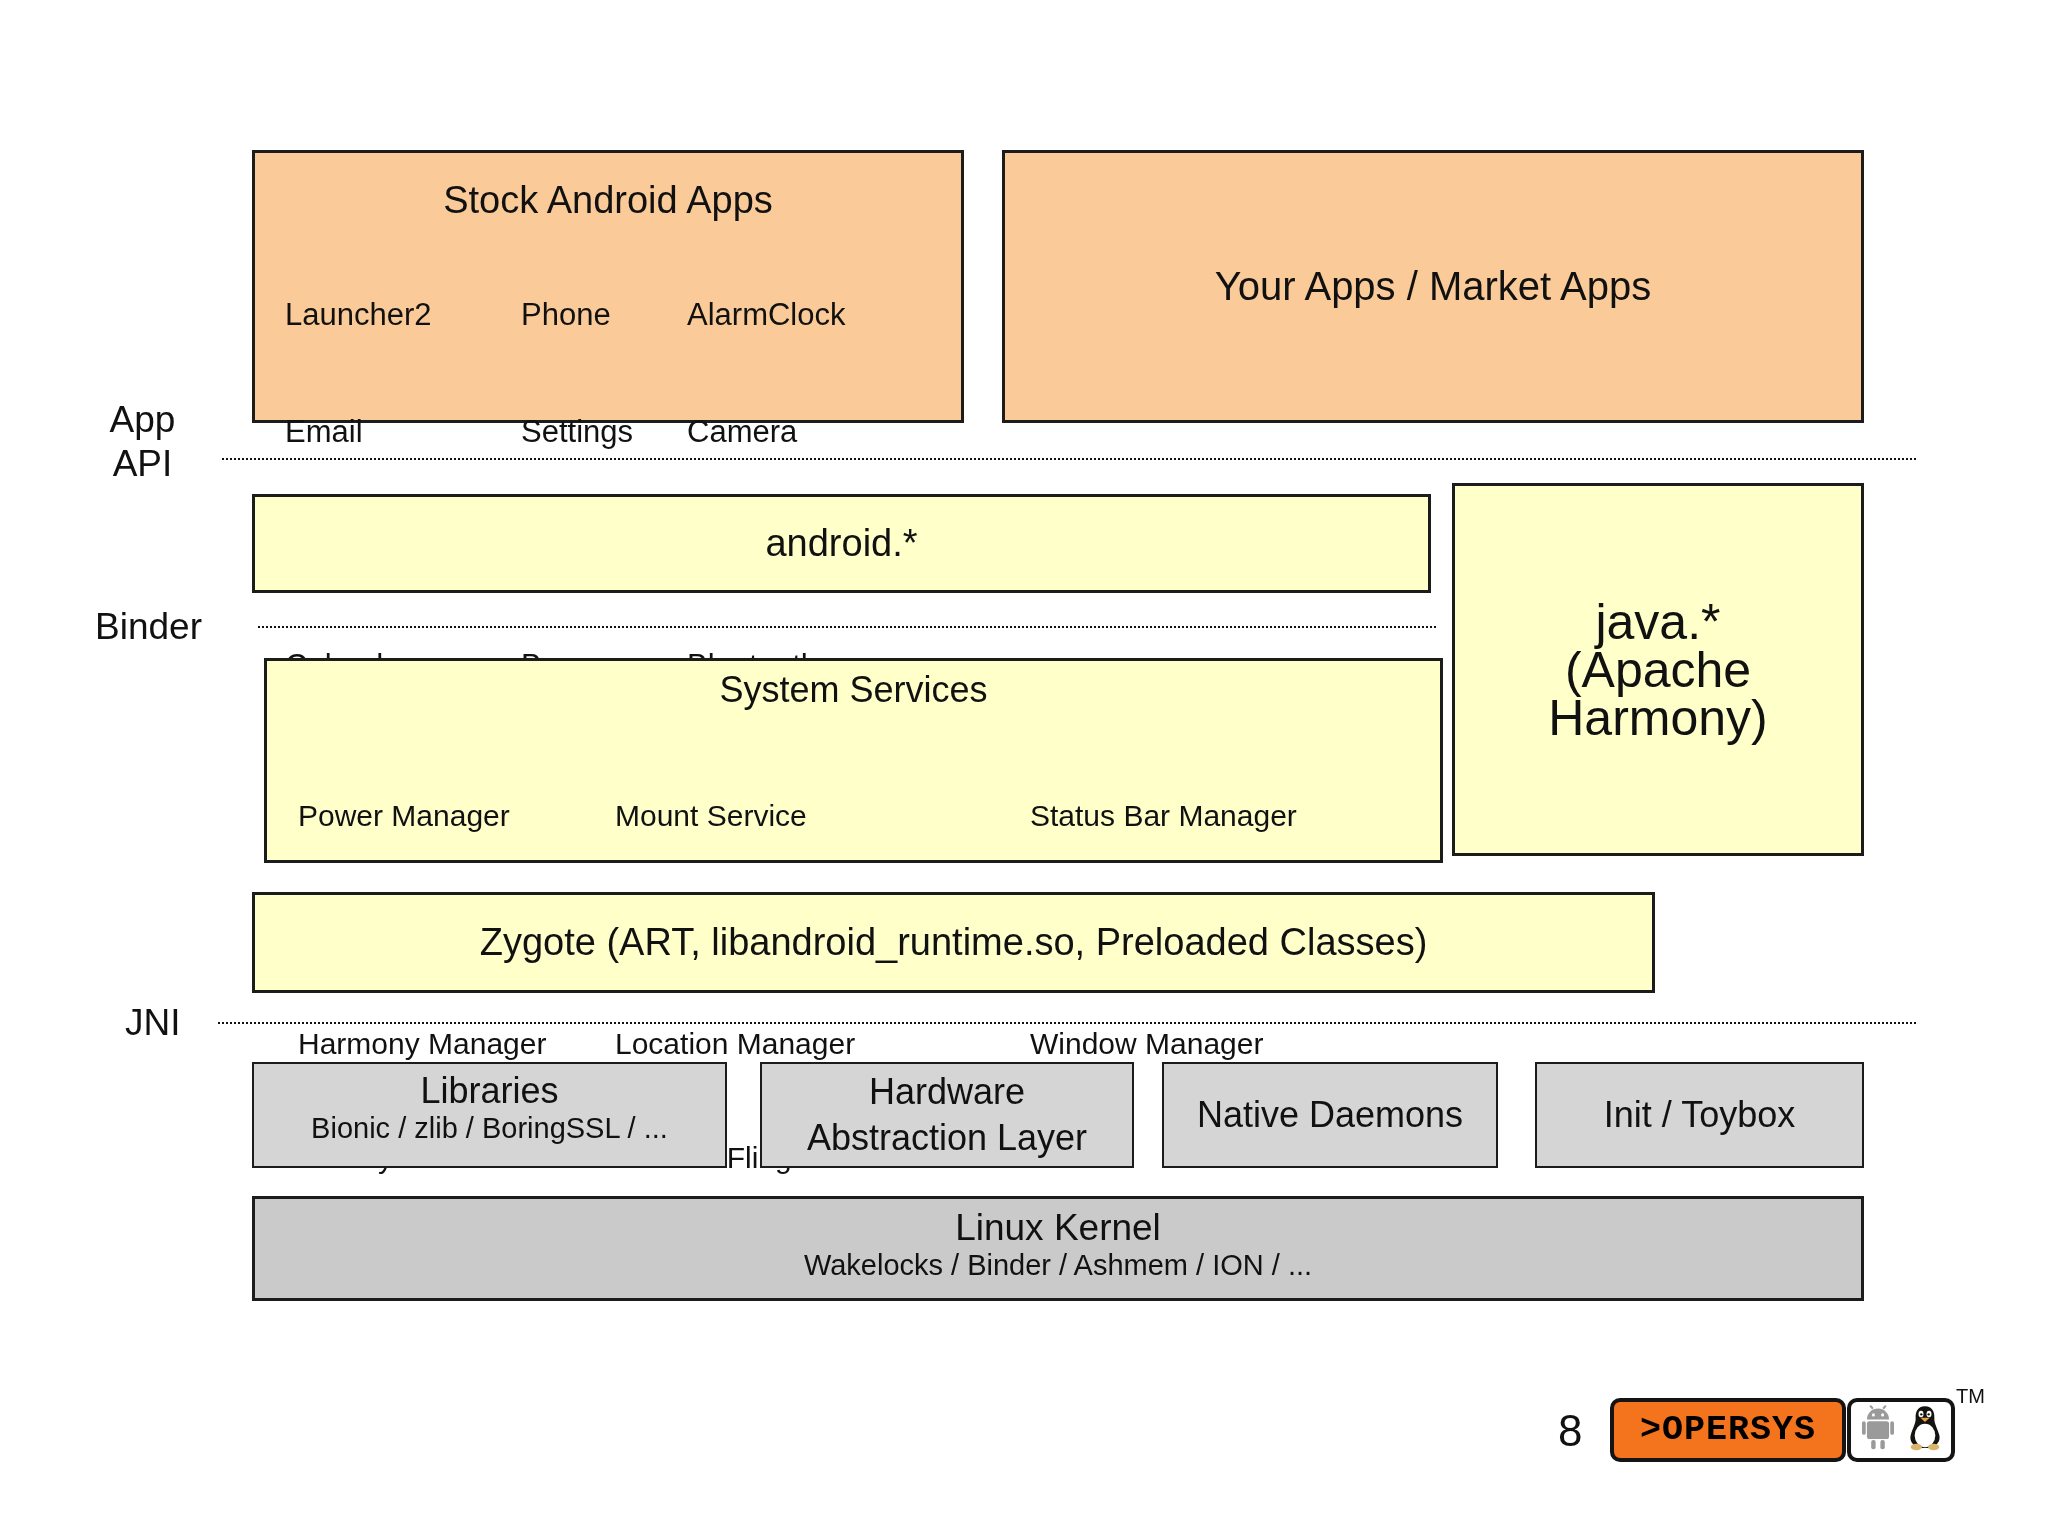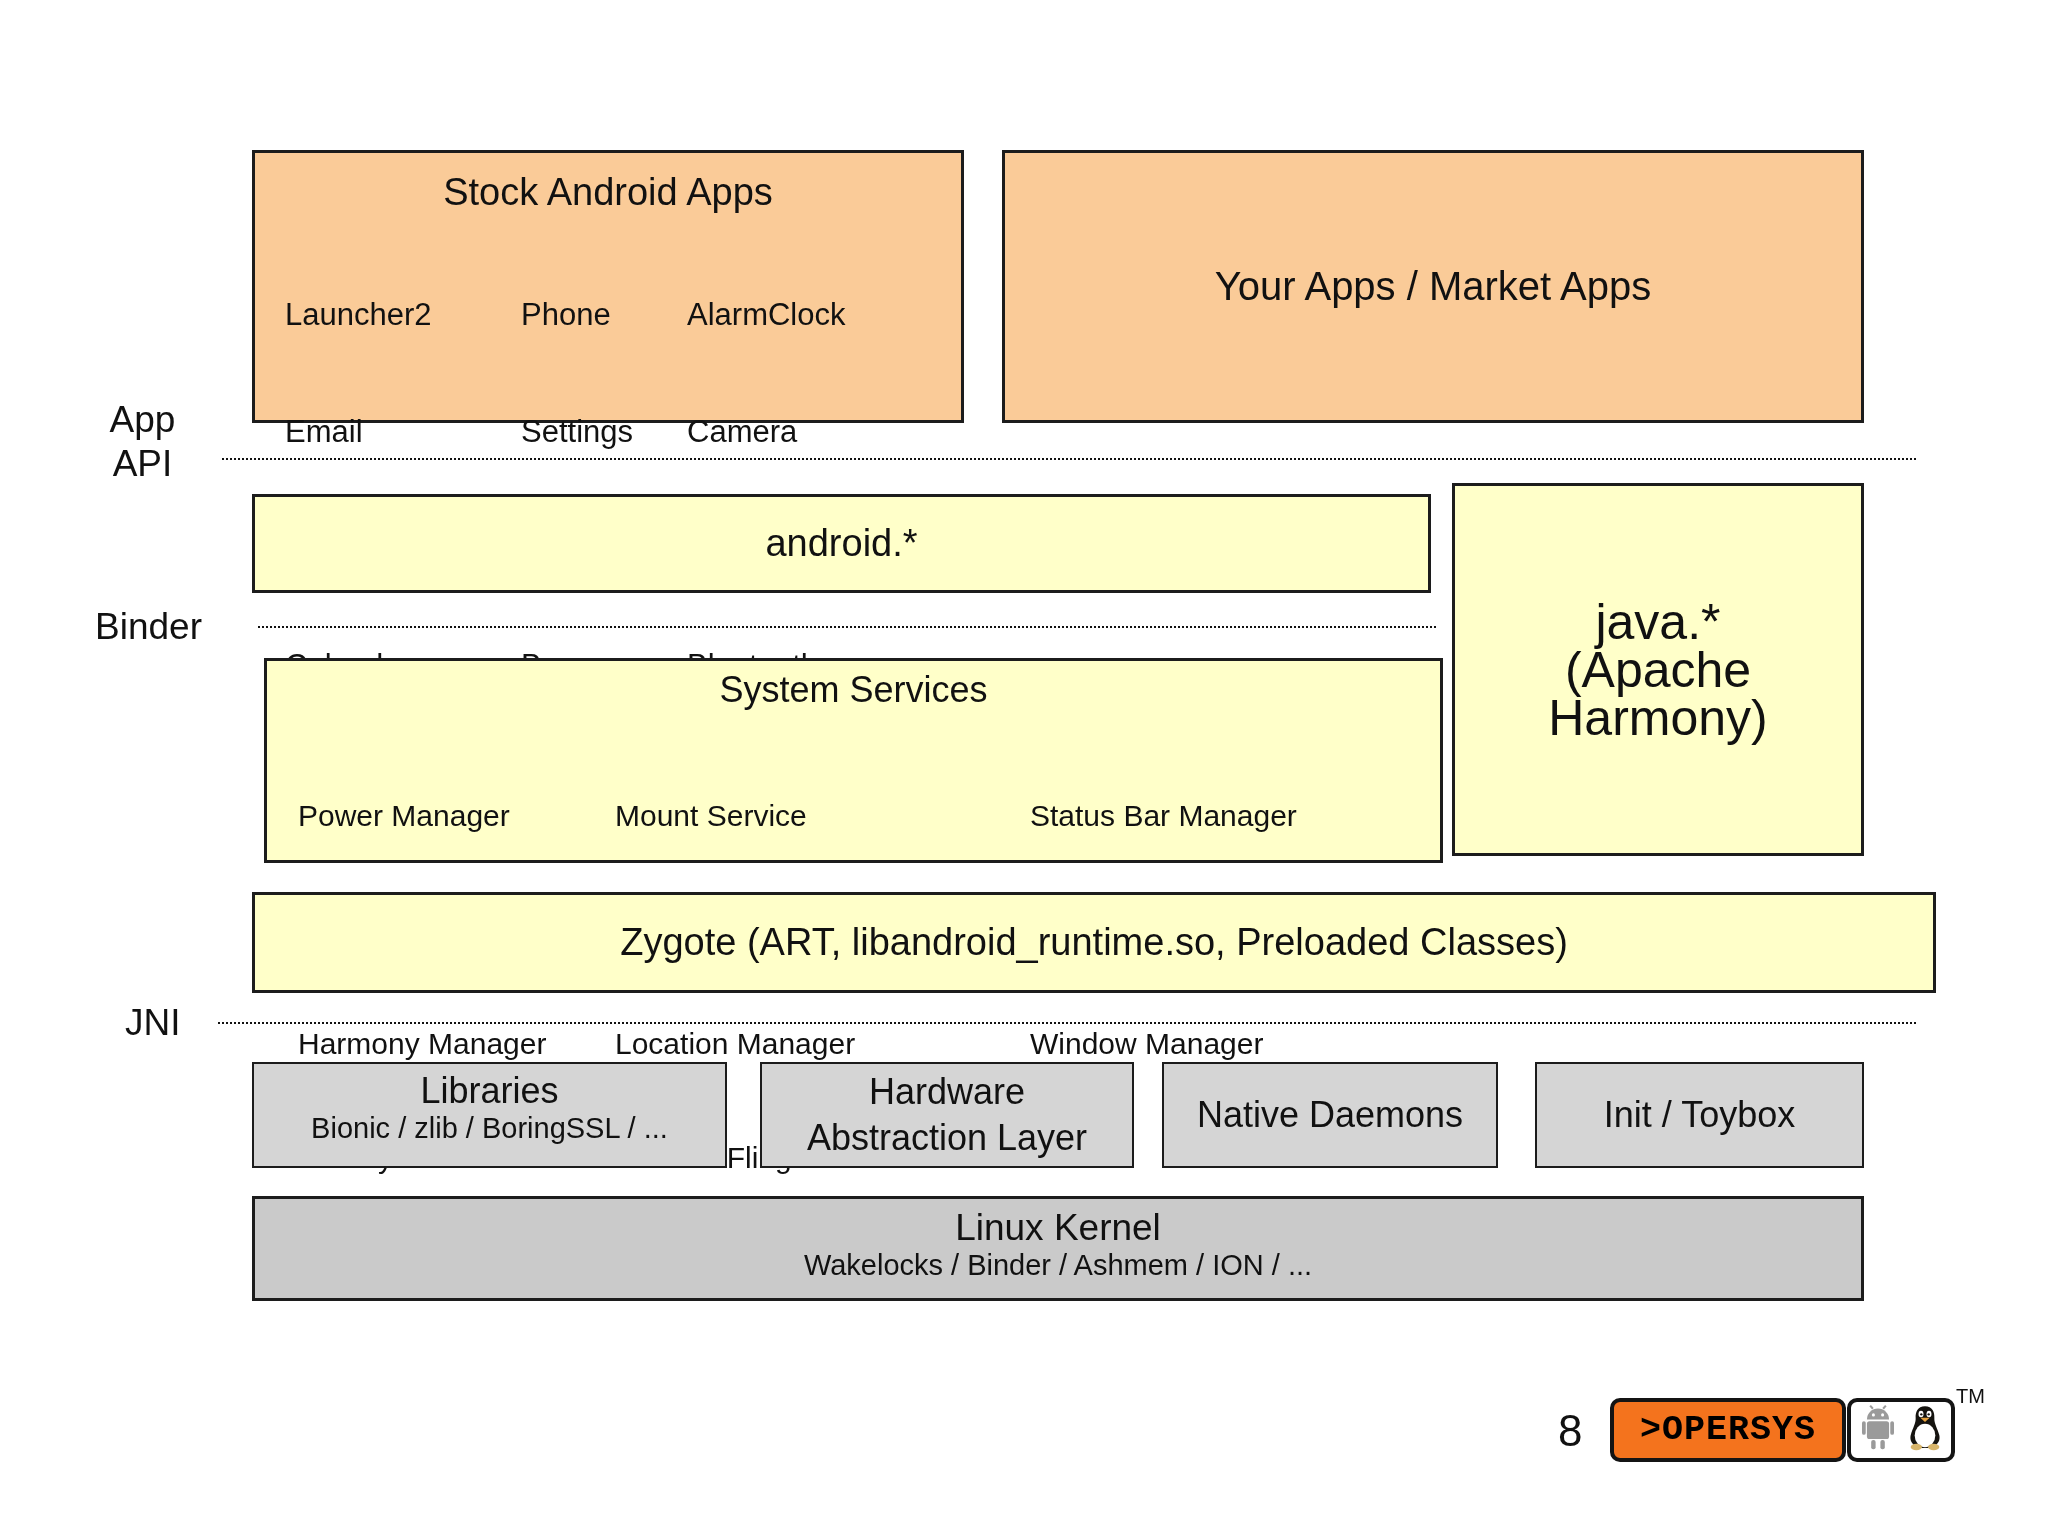--- a/index.html
+++ b/index.html
@@ -39,21 +39,21 @@
     box-sizing:border-box;display:flex;align-items:center;justify-content:center;gap:6px;
   }
   #trademark{position:absolute;left:1956px;top:1374px;font-size:20px;margin-top:11px;}
 </style>
 </head>
 <body>
 
 <div id="slide">
 
   <div class="box orange" style="left:252px;top:150px;width:712px;height:273px;">
-    <div class="box-title" style="margin-top:18px;">Stock Android Apps</div>
+    <div class="box-title" style="margin-top:26px;">Stock Android Apps</div>
     <div class="col" style="left:30px;top:64px;">
       <div>Launcher2</div>
       <div>Email</div>
       <div>Gallery</div>
       <div>Calendar</div>
       <div>Calculator</div>
     </div>
     <div class="col" style="left:266px;top:64px;">
       <div>Phone</div>
       <div>Settings</div>
@@ -109,21 +109,21 @@
       <div>Surface Flinger</div>
     </div>
     <div class="col svc-col" style="left:763px;top:60px;">
       <div>Status Bar Manager</div>
       <div>Sensor Service</div>
       <div>Window Manager</div>
       <div>...</div>
     </div>
   </div>
 
-  <div class="box yellow center-both" style="left:252px;top:892px;width:1684px;height:101px;font-size:38px;">
+  <div class="box yellow center-both" style="left:252px;top:892px;width:1403px;height:101px;font-size:38px;">
     <span>Zygote (ART, libandroid_runtime.so, Preloaded Classes)</span>
   </div>
 
   <div class="side-label" style="left:125px;top:1002px;">JNI</div>
   <div class="dotted" style="left:218px;top:1022px;width:1698px;"></div>
 
   <div class="box graybox" style="left:252px;top:1062px;width:475px;height:106px;">
     <div class="box-title" style="margin-top:6px;font-size:36px;">Libraries</div>
     <div class="sub-line">Bionic / zlib / BoringSSL / ...</div>
   </div>

